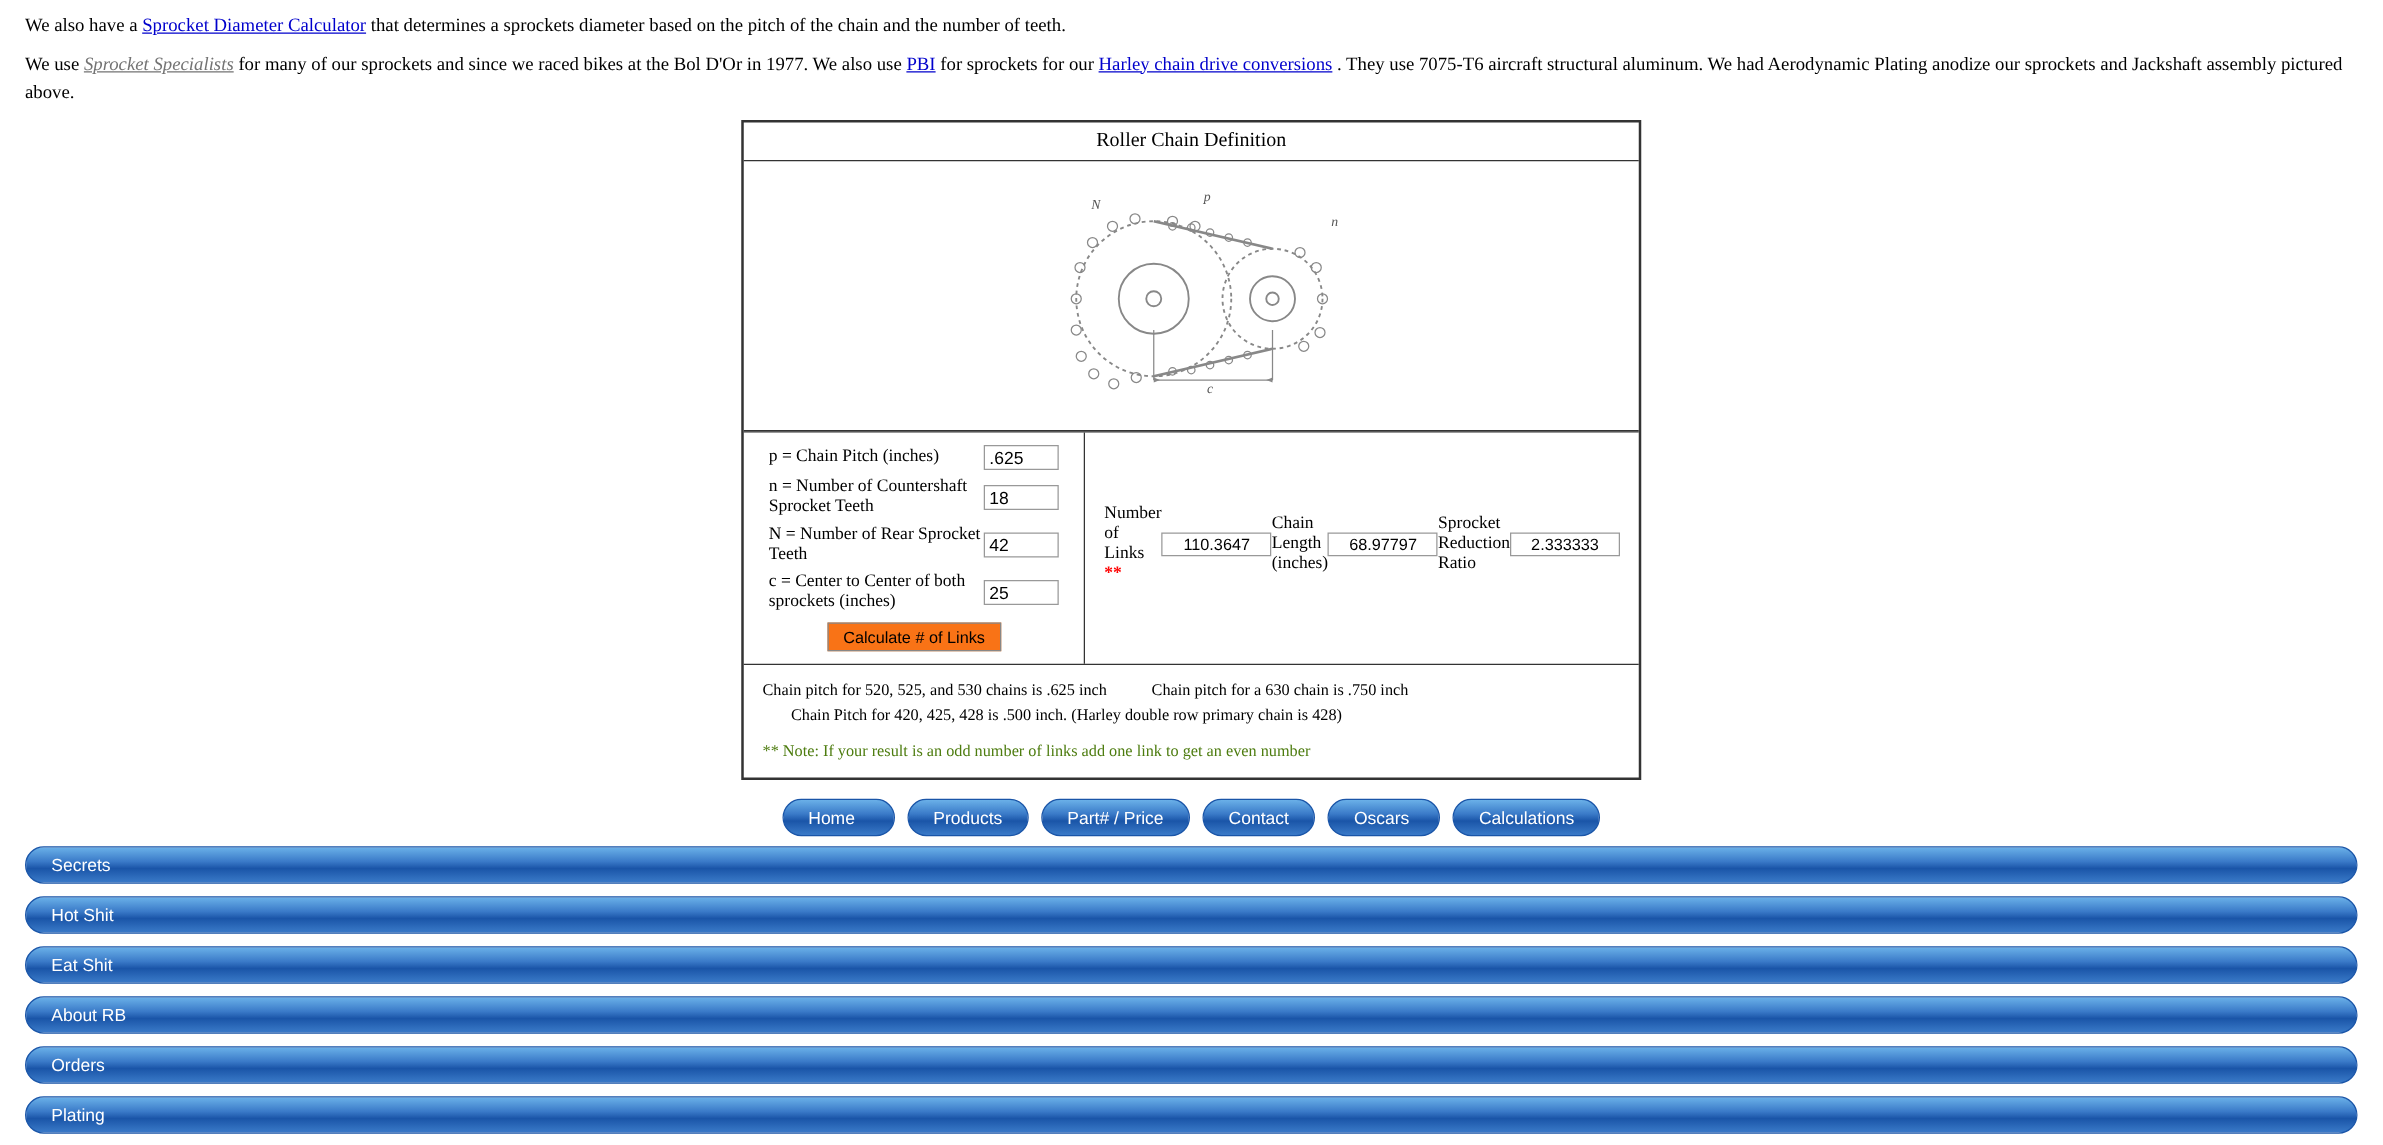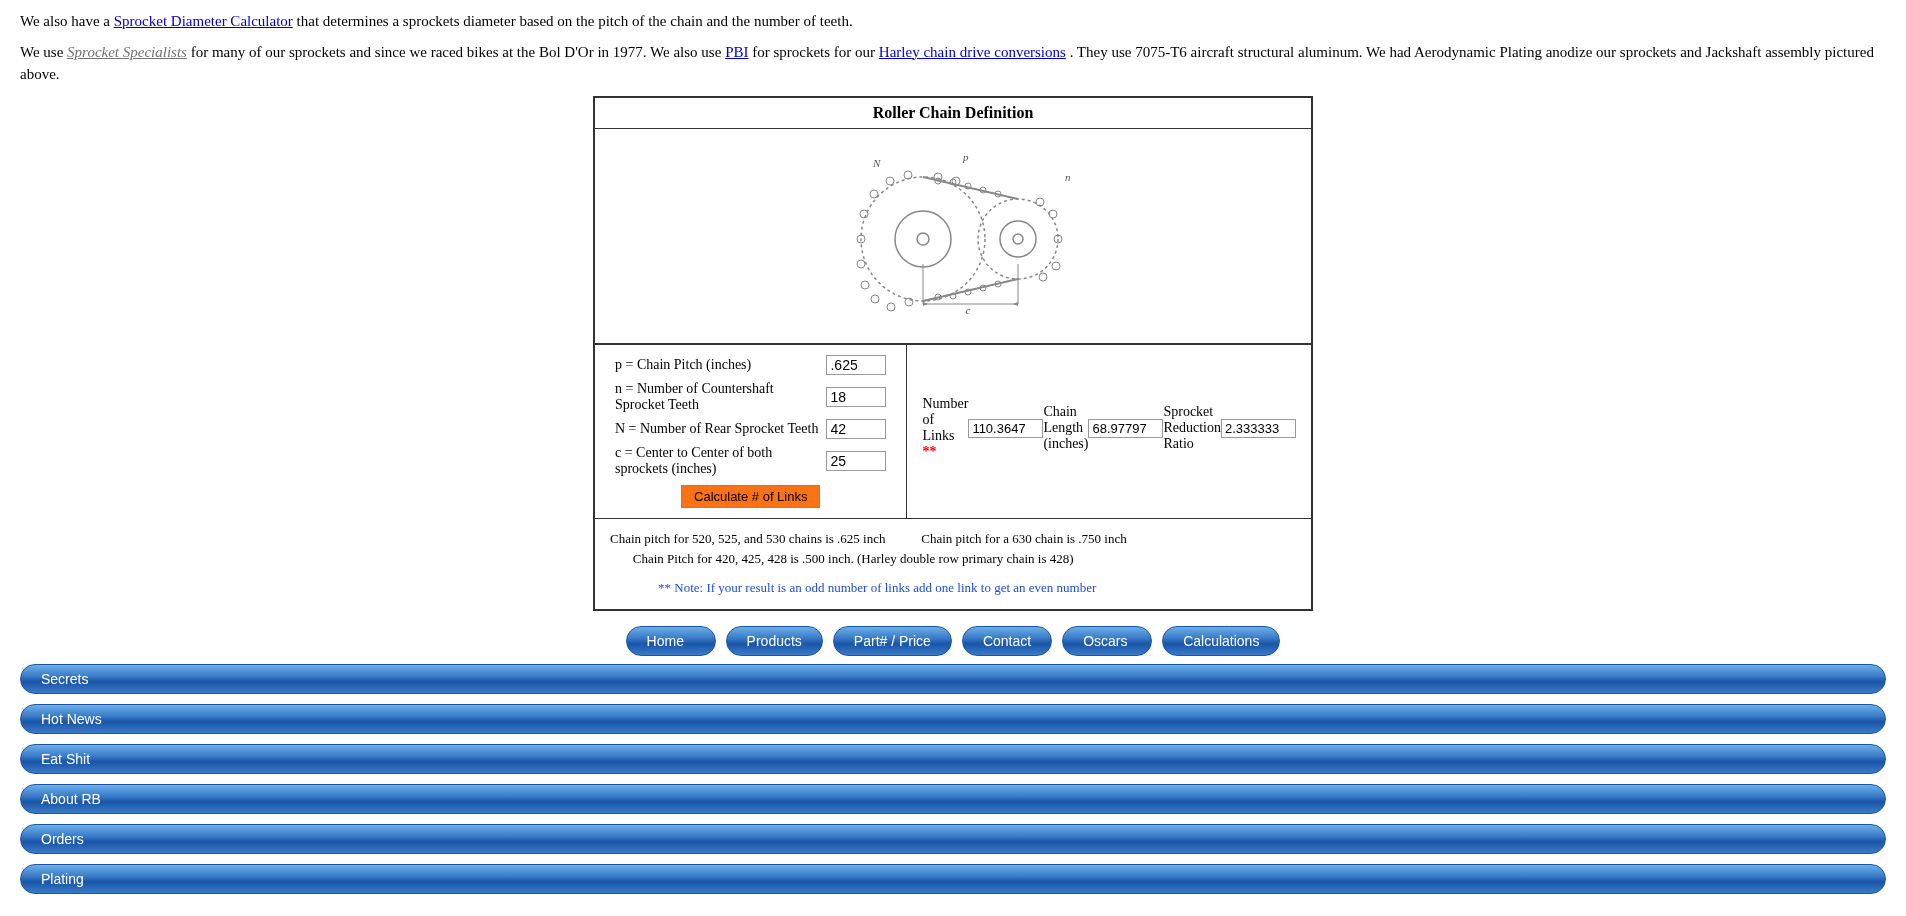--- a/index.html
+++ b/index.html
@@ -16,21 +16,21 @@
     }
     a { color: #00c; text-decoration: underline; cursor: pointer; }
 
     .calculator-box {
       border: 2px solid #333;
       margin: 10px auto;
       width: 720px;
     }
     .calc-title {
       text-align: center;
-      font-weight: bold;
+      font-weight: normal;
       font-size: 16px;
       padding: 6px 0;
       border-bottom: 1px solid #333;
     }
     .diagram-area {
       text-align: center;
       padding: 10px;
       border-bottom: 1px solid #333;
     }
     .diagram-area svg {
@@ -101,36 +101,35 @@
     .answer-row {
       display: flex;
       align-items: center;
       margin-bottom: 6px;
       font-size: 14px;
     }
     .answer-label {
       flex: 1;
     }
     .answer-value {
-      width: 75px;
+      width: 88px;
       border: 1px solid #999;
       padding: 1px 3px;
       font-size: 13px;
-      text-align: left;
+      text-align: center;
     }
     .red-star { color: red; font-weight: bold; }
     .notes-area {
       padding: 10px 15px;
       font-size: 13px;
       line-height: 1.6;
     }
     .note-red {
-      color: #1d4ed8;
+      color: #4d7c0f;
       font-size: 13px;
-      margin-left: 48px;
     }
 
     
     .nav-row {
       display: flex;
       justify-content: center;
       gap: 10px;
       margin-top: 15px;
       flex-wrap: wrap;
     }
@@ -309,18 +308,18 @@
 <button class="nav-btn">Home</button>
     <button class="nav-btn">Products</button>
     <button class="nav-btn">Part# / Price</button>
     <button class="nav-btn">Contact</button>
     <button class="nav-btn">Oscars</button>
     <button class="nav-btn">Calculations</button>
   </div>
 
 <div class="nav-row" id="nav-row-2" style="margin-top:8px; margin-bottom:20px;flex-direction:column;">
 <button class="nav-btn">Secrets</button>
-    <button class="nav-btn">Hot News</button>
+    <button class="nav-btn">Hot Shit</button>
     <button class="nav-btn">Eat Shit</button>
     <button class="nav-btn">About RB</button>
     <button class="nav-btn">Orders</button>
     <button class="nav-btn">Plating</button>
   </div>
 
 </body></html>

